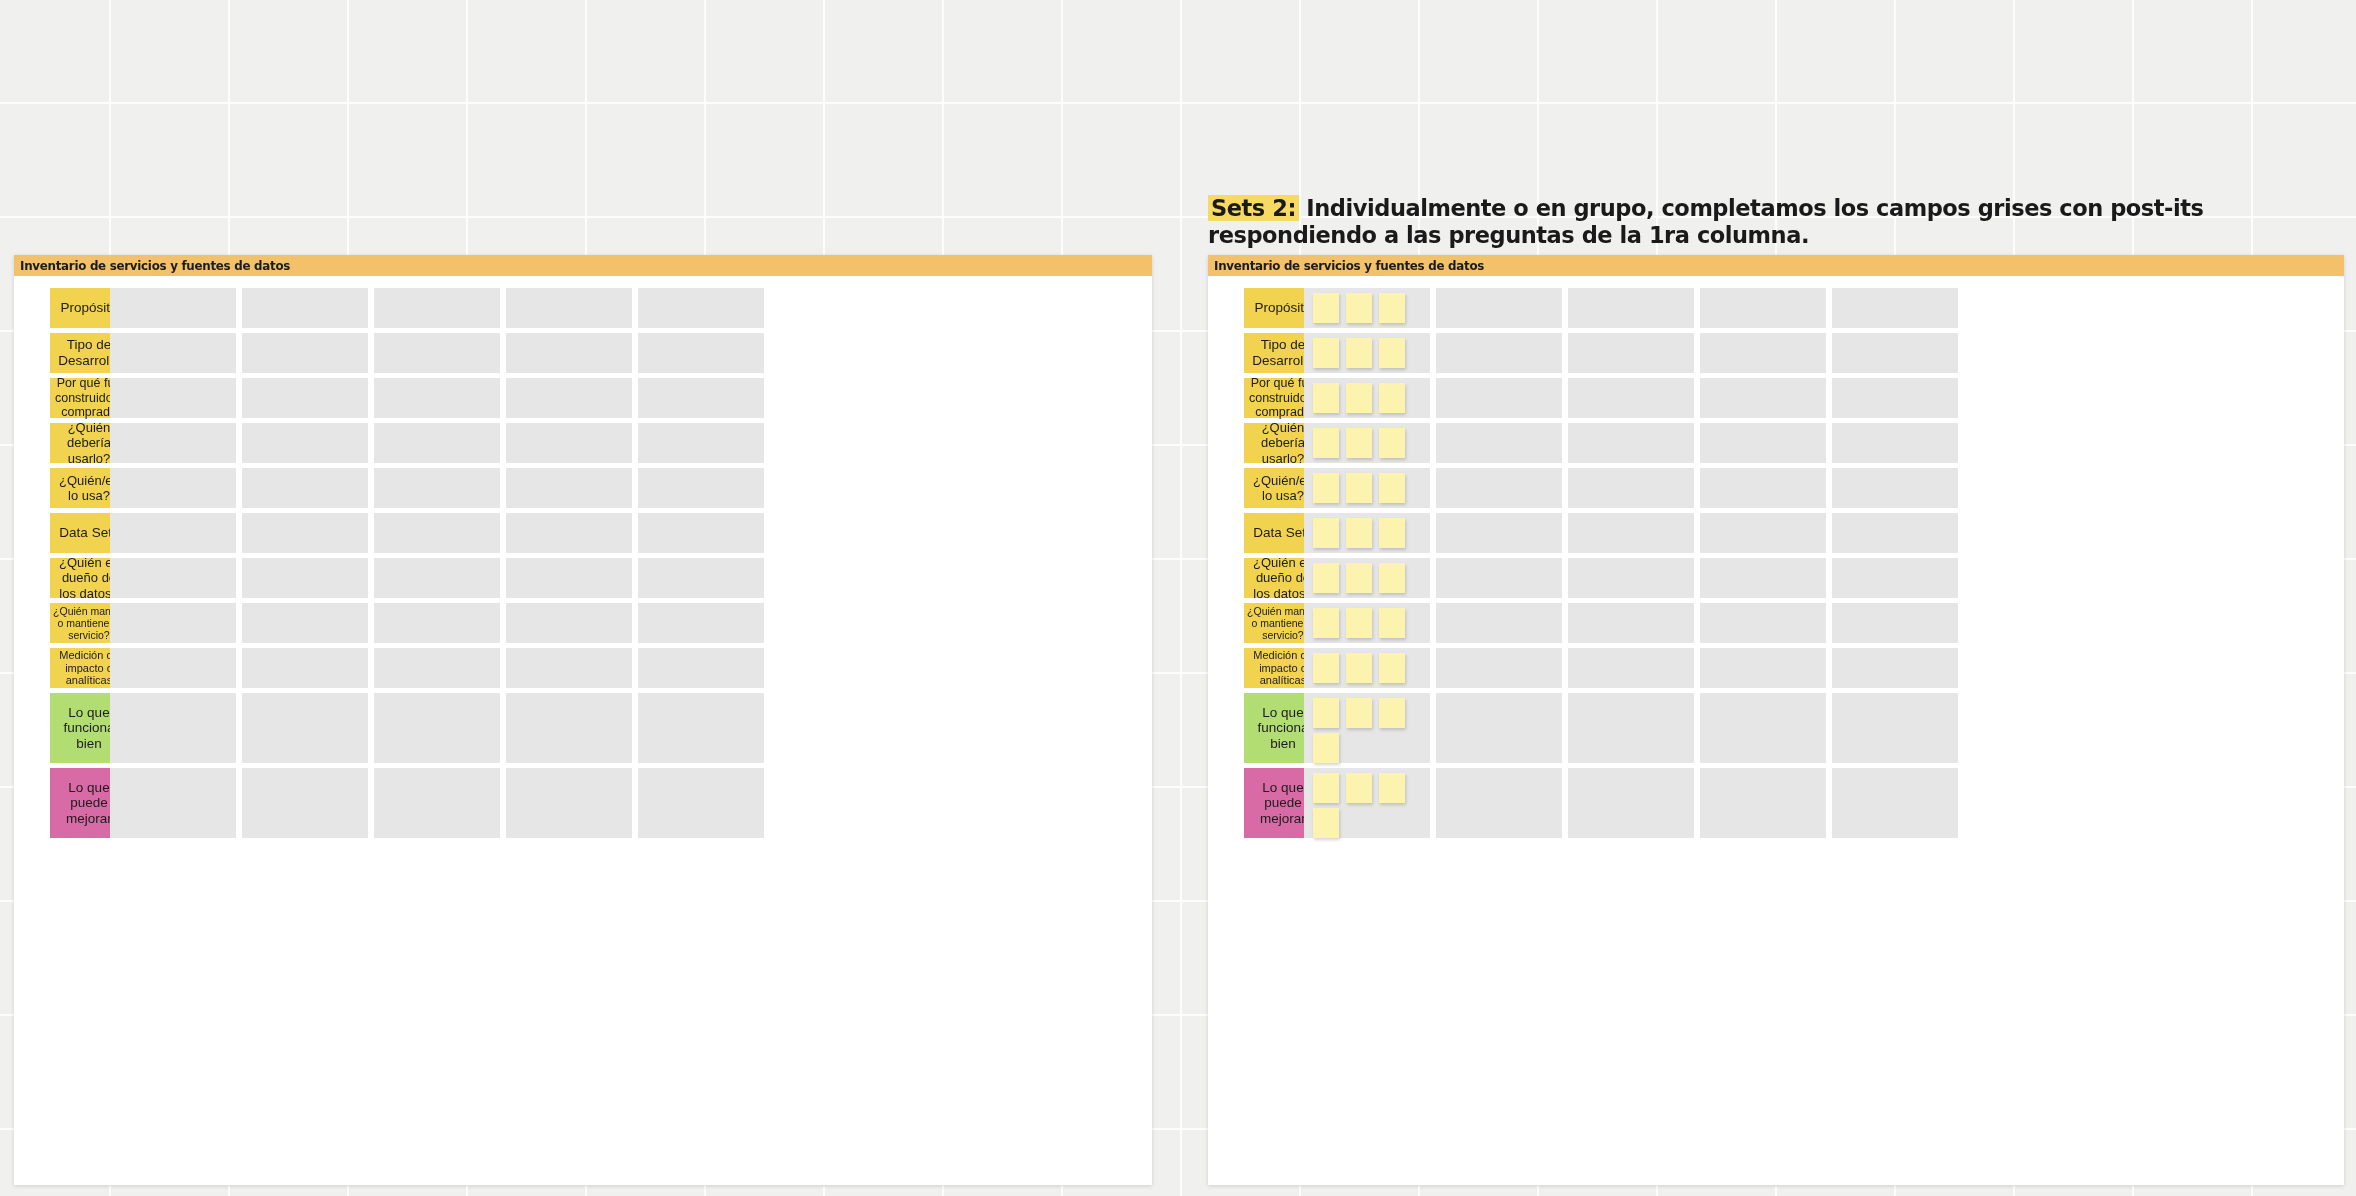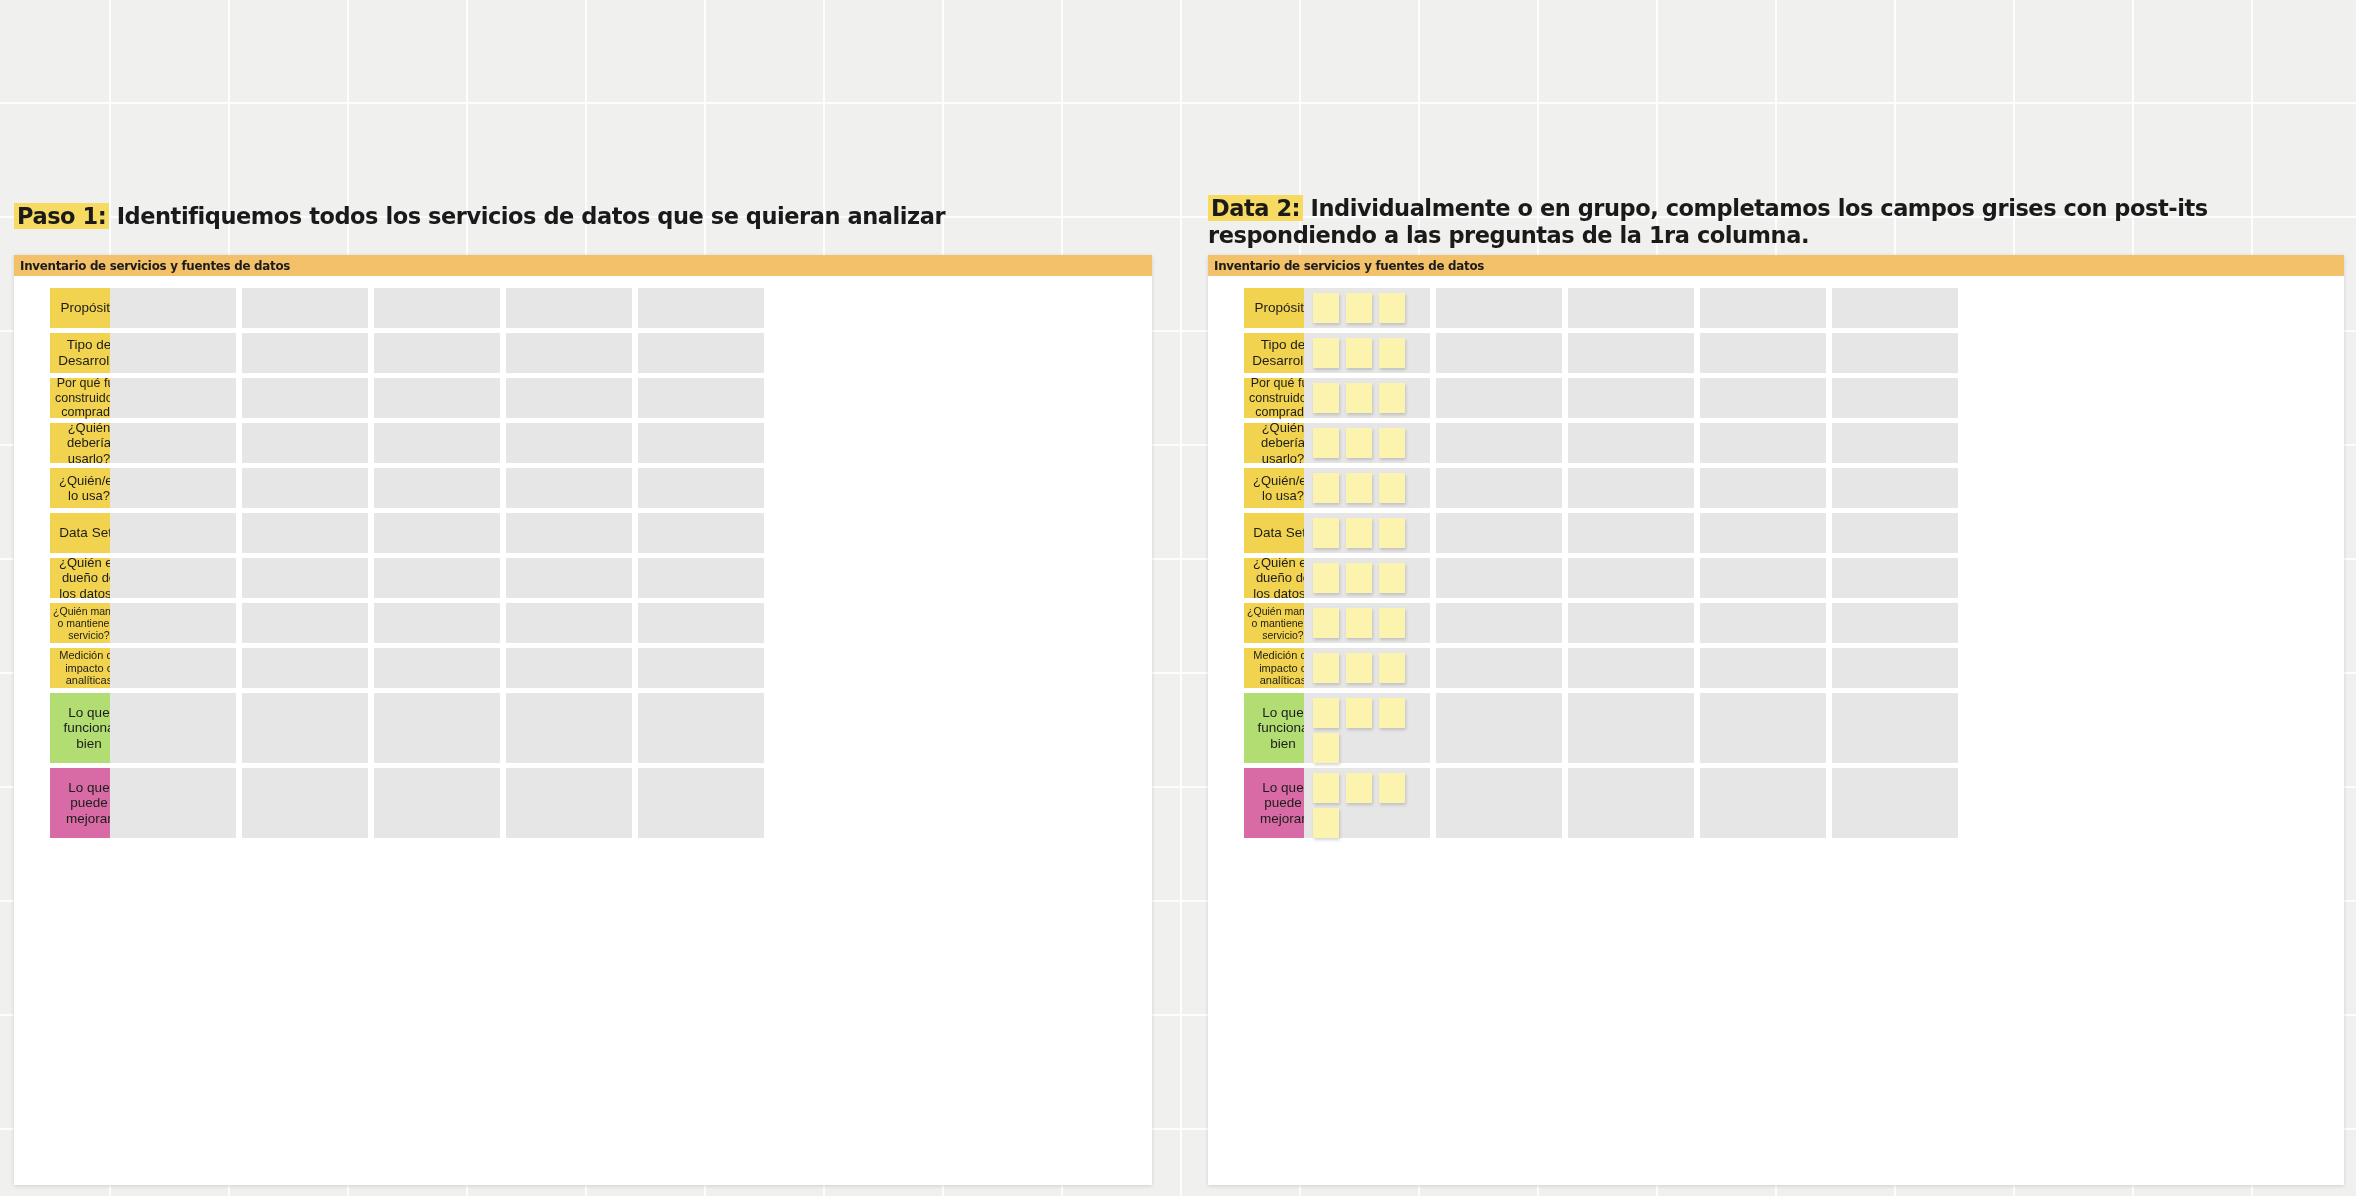--- a/index.html
+++ b/index.html
@@ -143,26 +143,23 @@
     width: 30px;
     height: 26px;
   }
 </style>
 </head>
 <body>
 
 <div id="canvas">
 
 
-  <div class="step-head" id="step1-head">
-    <span class="step-tag">Paso 1:</span><span> Identifiquemos todos los servicios de datos que se quieran analizar</span>
-  </div>
 
   <div class="step-head" id="step2-head">
-    <span class="step-tag">Data 2:</span><span> Individualmente o en grupo, completamos los campos grises con post-its respondiendo a las preguntas de la 1ra columna.</span>
+    <span class="step-tag">Sets 2:</span><span> Individualmente o en grupo, completamos los campos grises con post-its respondiendo a las preguntas de la 1ra columna.</span>
   </div>
 
   <div class="card" id="card-1">
     <div class="card-banner">
       <span class="card-banner-label">Inventario de servicios y fuentes de datos</span>
     </div>
     <div class="card-body">
       <div class="tbl" id="tbl-1">
           <div class="colhead" style="left:96px; top:12px; width:126px; height:40px;">
             <span>[Nombre del Sistema]</span>

